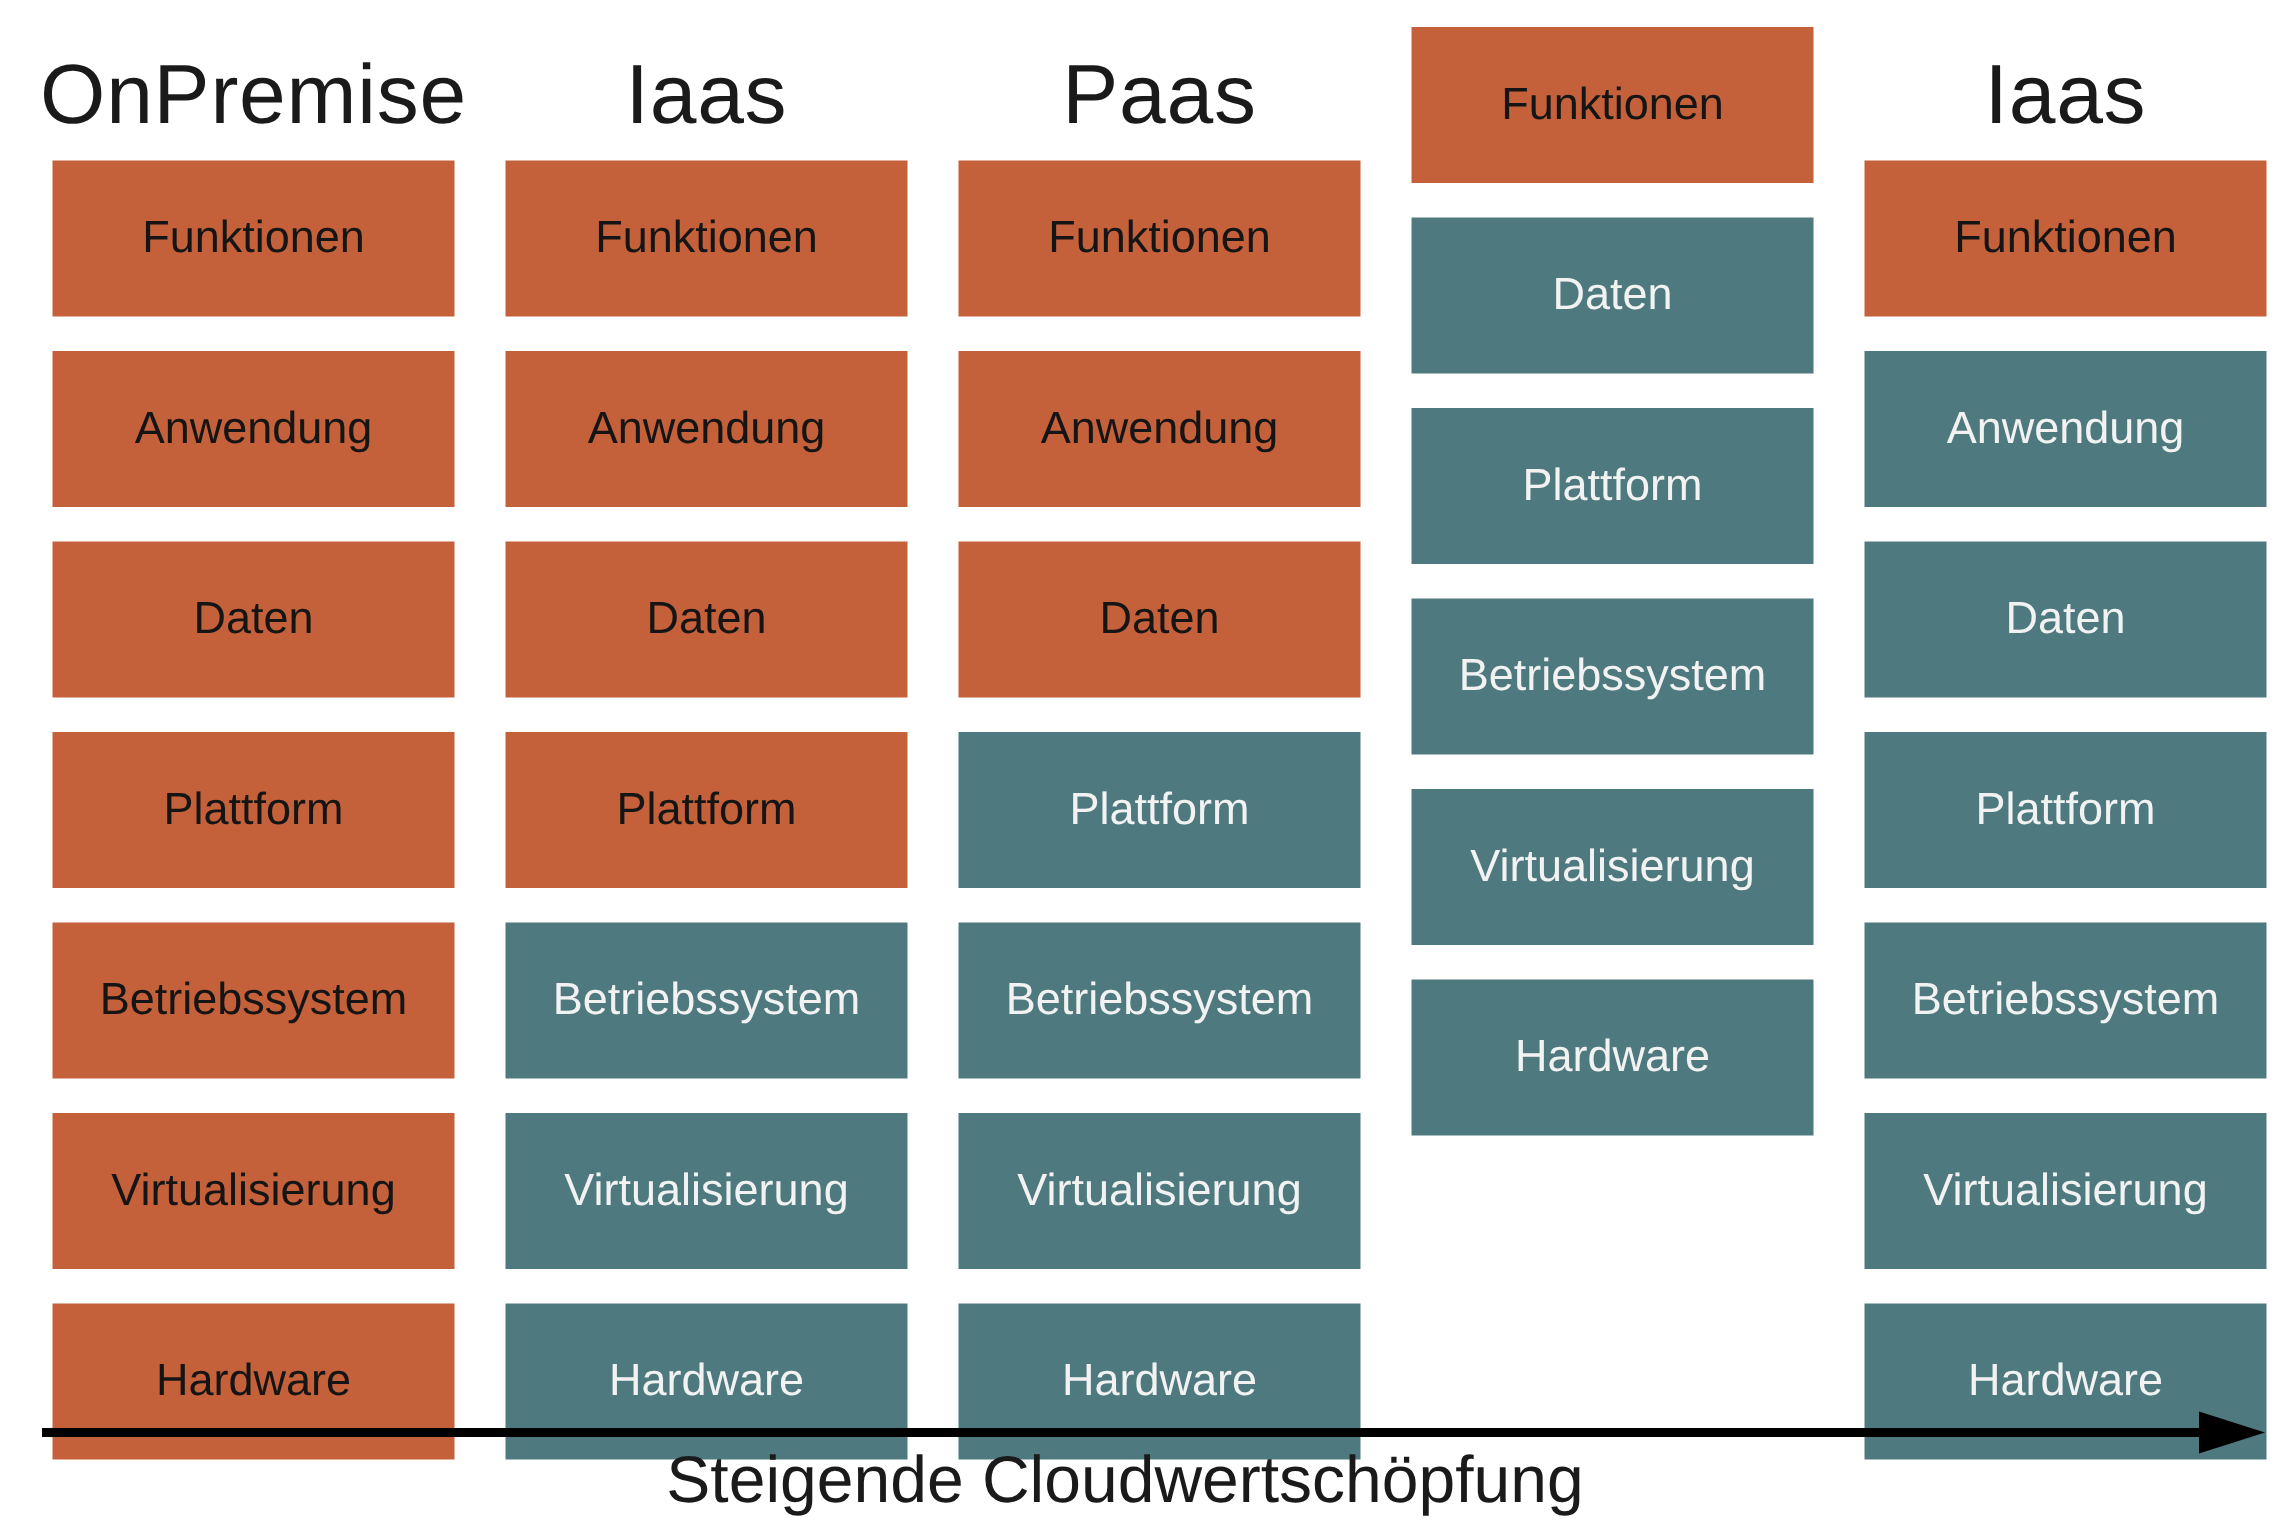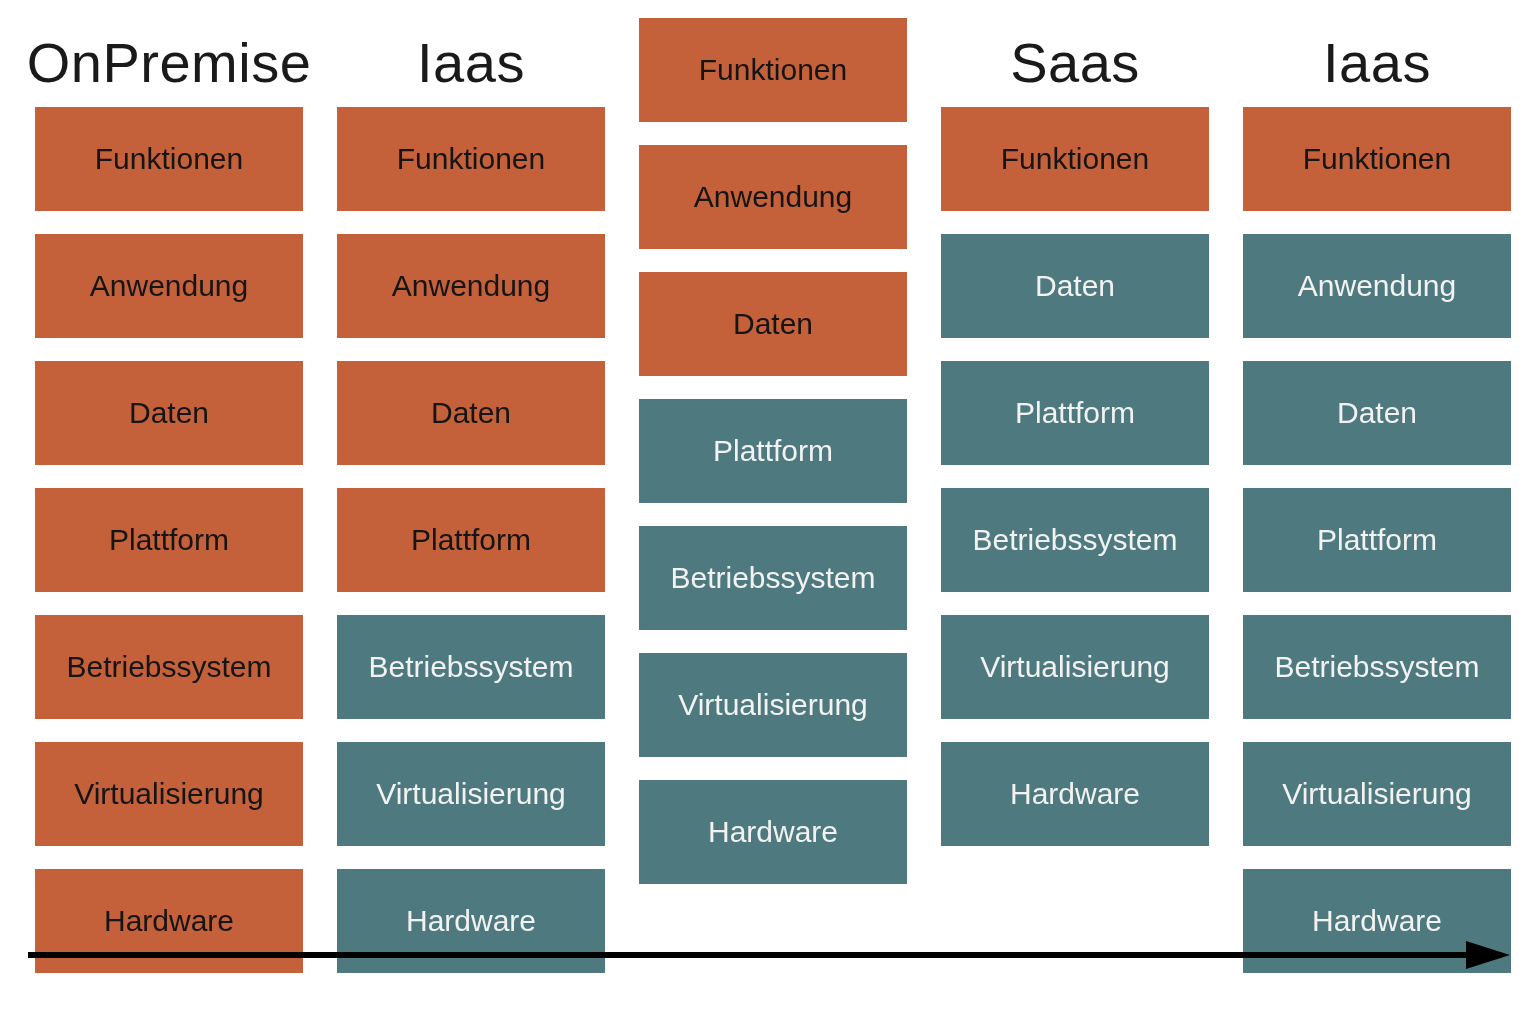--- a/index.html
+++ b/index.html
@@ -111,33 +111,33 @@
         <div class="cell tone-self">Anwendung</div>
         <div class="cell tone-self">Daten</div>
         <div class="cell tone-self">Plattform</div>
         <div class="cell tone-cloud">Betriebssystem</div>
         <div class="cell tone-cloud">Virtualisierung</div>
         <div class="cell tone-cloud">Hardware</div>
       </div>
     </div>
 
     <div class="col">
+      <div class="col-header">Paas</div>
       <div class="col-cells">
         <div class="cell tone-self">Funktionen</div>
         <div class="cell tone-self">Anwendung</div>
         <div class="cell tone-self">Daten</div>
         <div class="cell tone-cloud">Plattform</div>
         <div class="cell tone-cloud">Betriebssystem</div>
         <div class="cell tone-cloud">Virtualisierung</div>
         <div class="cell tone-cloud">Hardware</div>
       </div>
     </div>
 
     <div class="col">
-      <div class="col-header">Saas</div>
       <div class="col-cells">
         <div class="cell tone-self">Funktionen</div>
         <div class="cell tone-cloud">Daten</div>
         <div class="cell tone-cloud">Plattform</div>
         <div class="cell tone-cloud">Betriebssystem</div>
         <div class="cell tone-cloud">Virtualisierung</div>
         <div class="cell tone-cloud">Hardware</div>
       </div>
     </div>
 
@@ -156,14 +156,15 @@
 
   </div>
 
   <div class="arrow-row">
     <svg viewBox="0 0 1482 30" xmlns="http://www.w3.org/2000/svg">
       <line x1="0" y1="15" x2="1444" y2="15" stroke="#000000" stroke-width="6"></line>
       <polygon points="1438,1 1482,15 1438,29" fill="#000000"></polygon>
     </svg>
   </div>
 
+  <div class="caption">Steigende Cloudwertschöpfung</div>
 
 </div>
 
 </body></html>

